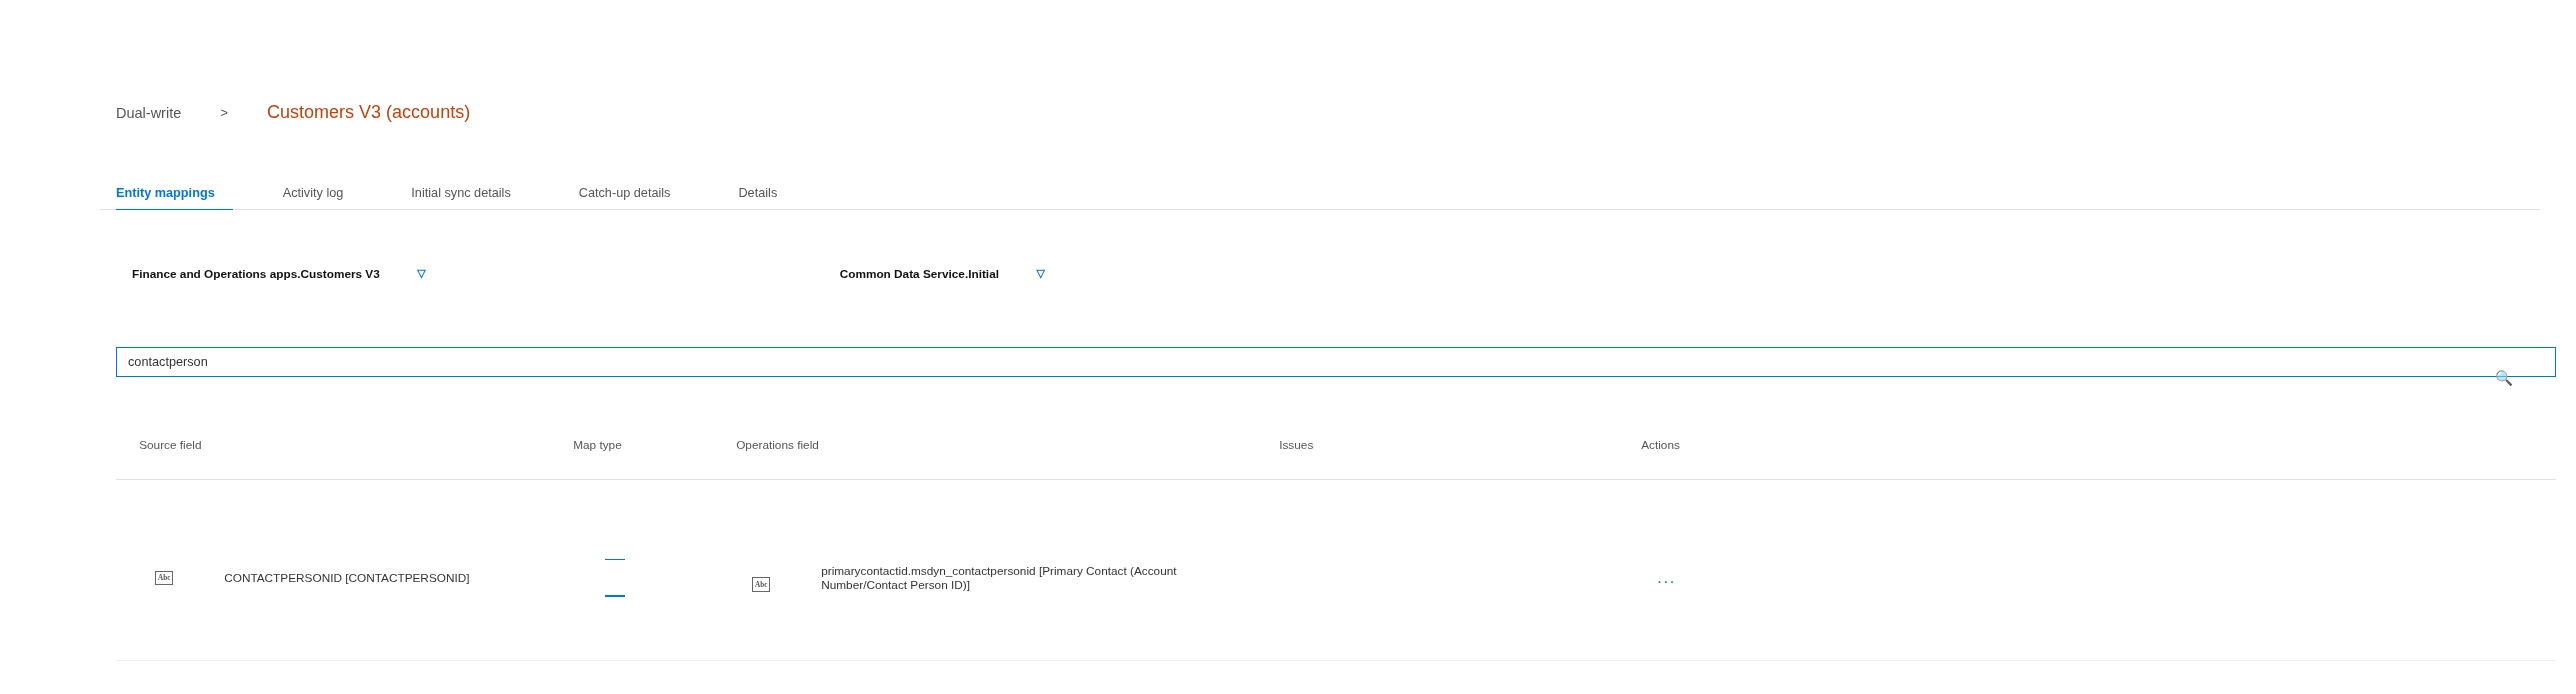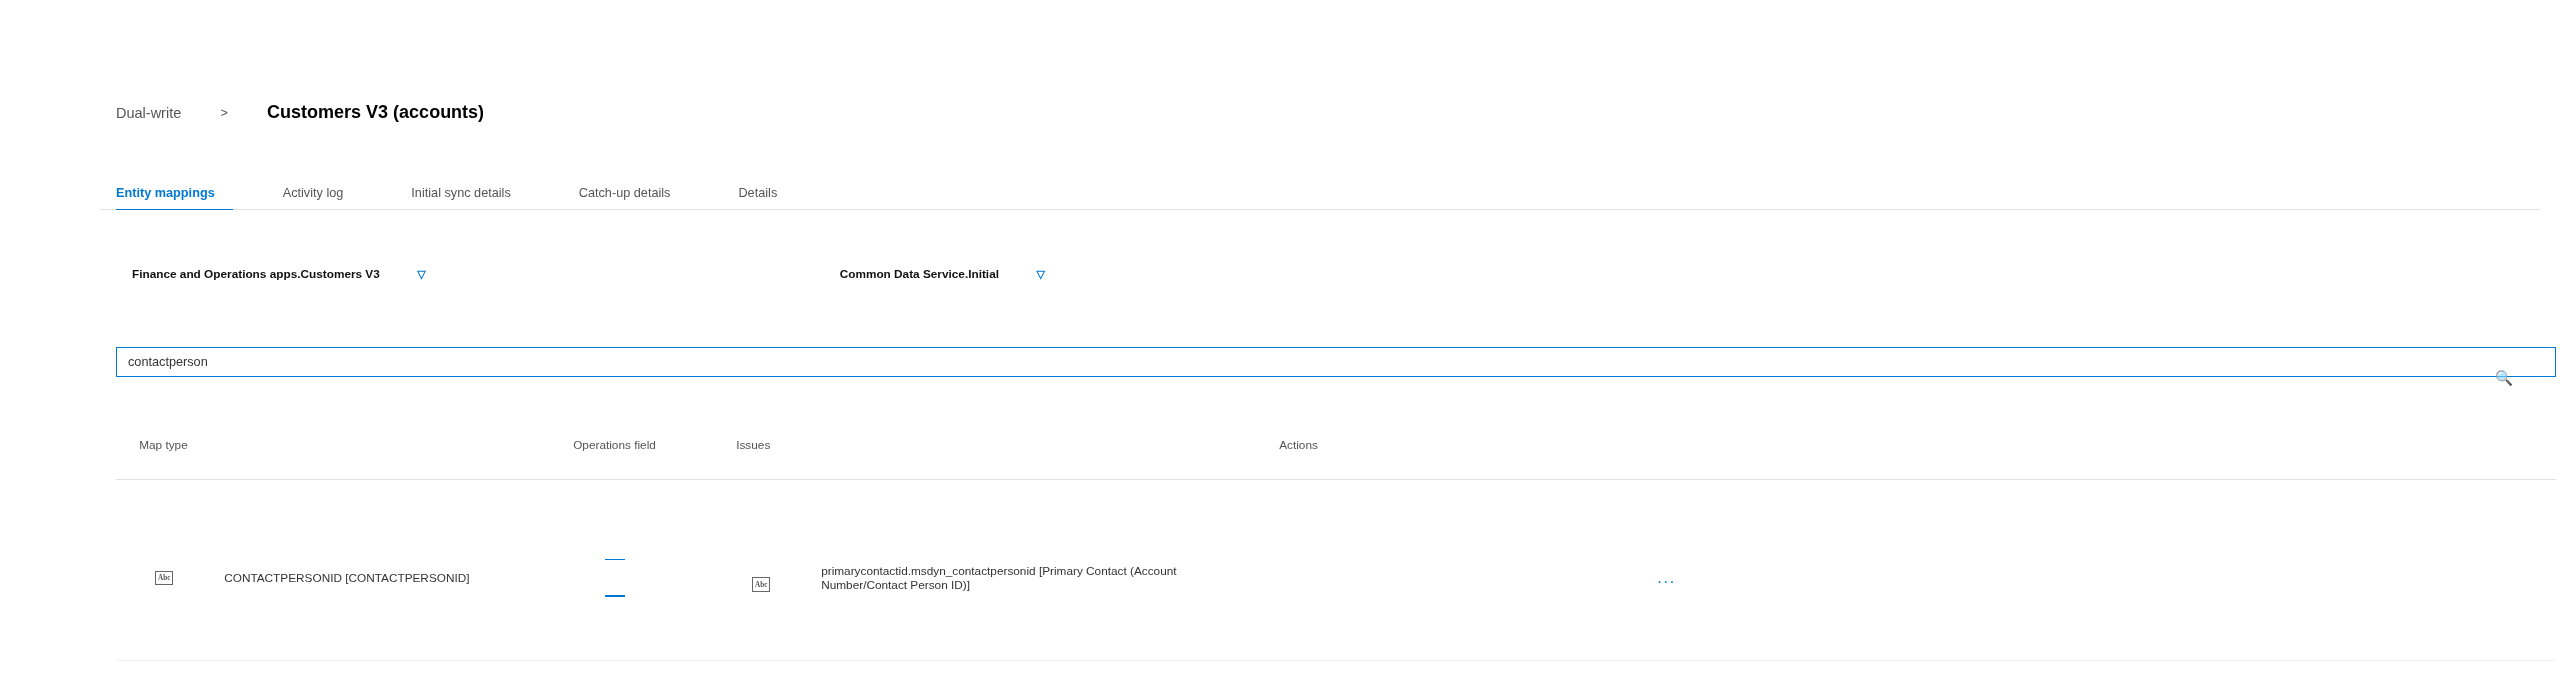--- a/index.html
+++ b/index.html
@@ -28,22 +28,22 @@
     }
     .breadcrumb-link {
       color: #555;
       cursor: pointer;
     }
     .breadcrumb-separator {
       color: #555;
       font-size: 12.7px;
     }
     .breadcrumb-current {
-      font-weight: 700;
-      color: #000000;
+      font-weight: 400;
+      color: #c2410c;
       font-size: 18px;
     }
     .tabs {
       display: flex;
       gap: 0;
       border-bottom: 0.9px solid #e0e0e0;
       margin-bottom: 25px;
     }
     .tab {
       padding: 9px 18px;
@@ -63,21 +63,20 @@
       font-weight: 600;
     }
     .column-headers {
       display: flex;
       align-items: center;
       gap: 14.5px;
       margin-bottom: 18px;
     }
     .column-header-item {
       display: flex;
-      align-items: center;
       gap: 5.4px;
       font-weight: 600;
       font-size: 11.8px;
       color: #111;
     }
     .filter-icon {
       color: #0078d4;
       font-size: 11px;
       cursor: pointer;
     }
@@ -198,20 +197,21 @@
   </div>
 
   <div class="search-bar-container">
     <input class="search-input" type="text" value="contactperson" style="">
     <span class="search-icon">🔍</span>
   </div>
 
   <div class="table-container">
 
     <div class="table-header-row">
+      <div class="table-header-cell">Source field</div>
       <div class="table-header-cell">Map type</div>
       <div class="table-header-cell">Operations field</div>
       <div class="table-header-cell">Issues</div>
       <div class="table-header-cell">Actions</div>
     </div>
 
     <div class="table-data-row">
       <div class="table-cell">
         <span class="field-type-icon">Abc</span>
         <span>CONTACTPERSONID [CONTACTPERSONID]</span>

